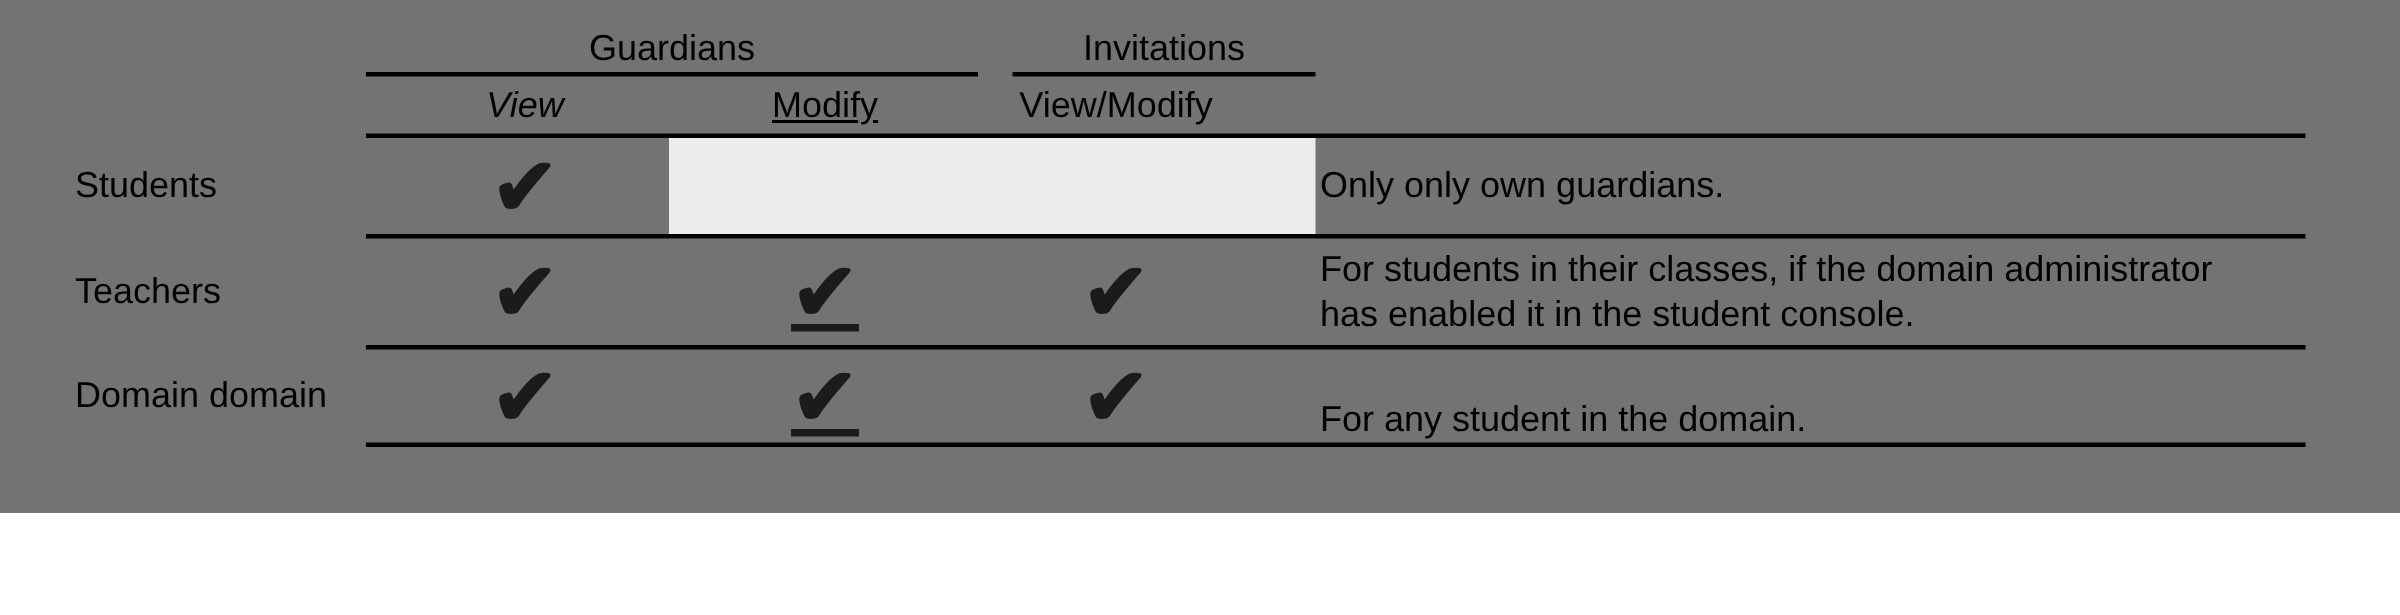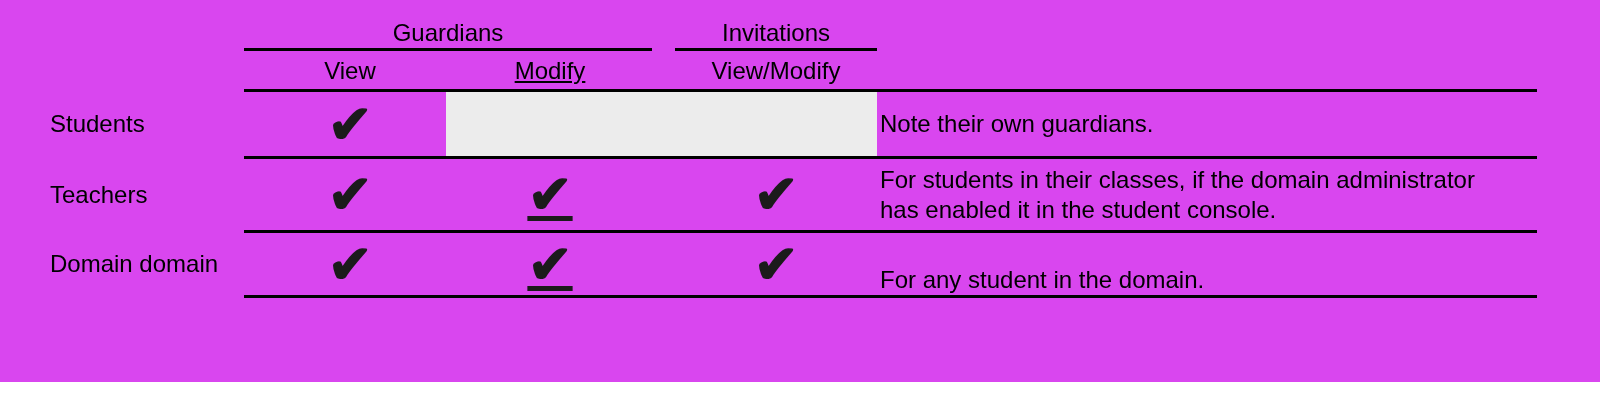--- a/index.html
+++ b/index.html
@@ -1,32 +1,32 @@
 <!DOCTYPE html>
 <html><head>
 <meta charset="utf-8">
 <style>
   html,body{margin:0;padding:0;background:#ffffff;}
   .stage{
-    position:relative;width:1600px;height:382px;background:#d946ef;
+    position:relative;width:1600px;height:342px;background:#737373;
     font-family:"Liberation Sans","DejaVu Sans",sans-serif;
     color:#000;overflow:hidden;
   }
   .cell{position:absolute;font-size:24px;line-height:30px;text-align:center;white-space:nowrap;}
   .rule{position:absolute;height:3px;background:#000;}
   
   .g1{left:244px;top:18px;width:408px;}
   .g2{left:675px;top:18px;width:202px;}
   .r-g1{left:244px;top:48px;width:408px;}
   .r-g2{left:675px;top:48px;width:202px;}
   
   .sub{top:56px;}
-  .c1{left:247px;width:206px;}
+  .c1{left:247px;width:206px;font-style:italic;}
   .c2{left:450px;width:200px;text-decoration:underline;}
-  .c3{left:671px;width:210px;}
+  .c3{left:639px;width:210px;}
   
   .full{left:244px;width:1293px;}
   .hr0{top:89px;}
   .hr1{top:156px;}
   .hr2{top:230px;}
   .hr3{top:295px;}
   
   .graycell{position:absolute;left:446px;top:92px;width:431px;height:64px;background:#ececec;}
   
   .rowlabel{position:absolute;left:50px;width:190px;font-size:24px;display:flex;align-items:center;}
@@ -67,21 +67,21 @@
   <div class="rule full hr2" style="background-color: rgb(0, 0, 0);"></div>
   <div class="rule full hr3" style="background-color: rgb(0, 0, 0);"></div>
 
   <div class="graycell" style="background-color: rgb(236, 236, 236);"></div>
 
   <div class="rowlabel rl0">Students</div>
   <div class="checkcell row0 c1" style="color: rgb(27, 27, 27);">✔</div>
   <div class="checkcell row0 c2"></div>
   <div class="checkcell row0 c3"></div>
   <div class="note n0">
-    <div>Note their own guardians.</div>
+    <div>Only only own guardians.</div>
   </div>
 
   <div class="rowlabel rl1">Teachers</div>
   <div class="checkcell row1 c1" style="color: rgb(27, 27, 27);">✔</div>
   <div class="checkcell row1 c2" style="color: rgb(27, 27, 27);">✔</div>
   <div class="checkcell row1 c3" style="color: rgb(27, 27, 27);">✔</div>
   <div class="note n1">
     <div>For students in their classes, if the domain administrator</div>
     <div>has enabled it in the student console.</div>
   </div>

